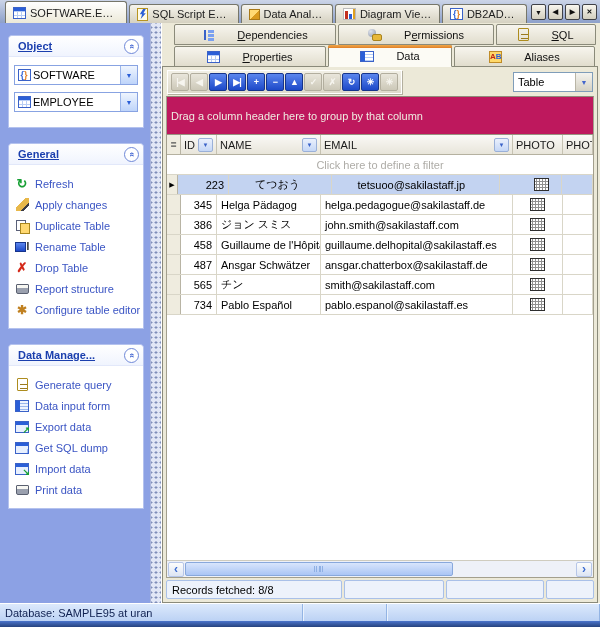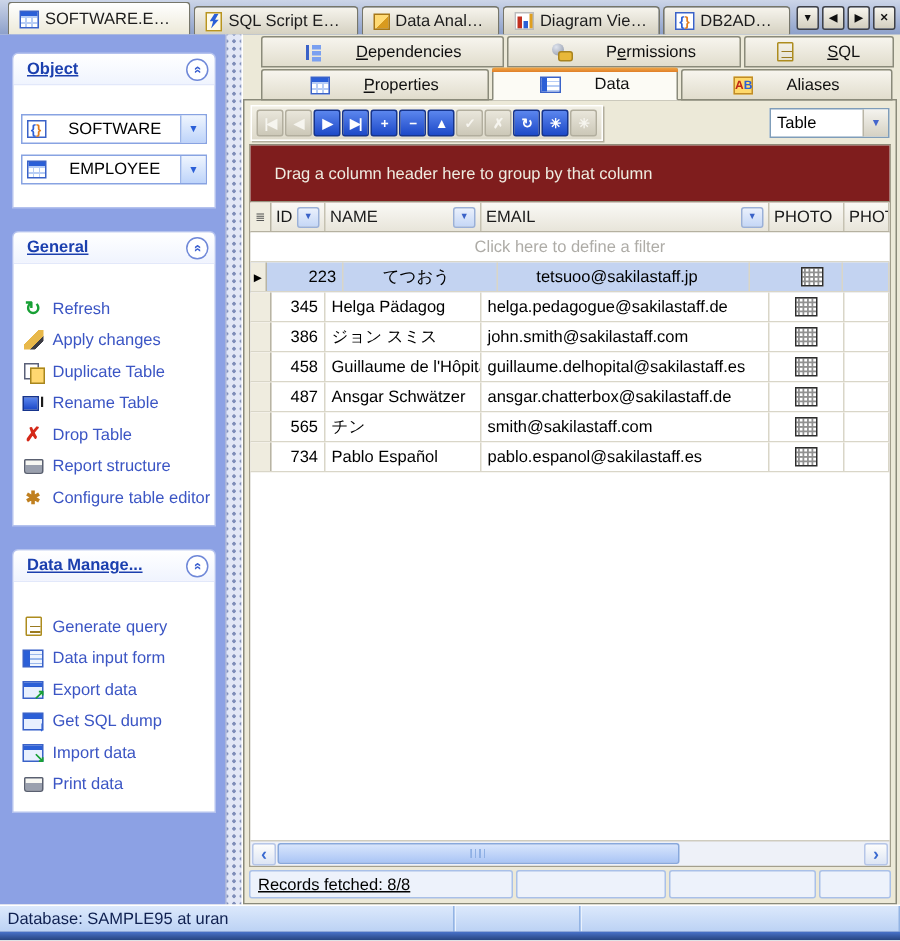--- a/index.html
+++ b/index.html
@@ -29,21 +29,21 @@
 
   .panel { width:136px; background:#fff; border:1px solid #b4c2ee; border-radius:4px 4px 0 0; margin-bottom:15px; }
   .panel-header { height:21px; display:flex; align-items:center; justify-content:space-between;
                   padding:0 4px 0 9px; background:linear-gradient(#ffffff,#f0f4fe);
                   border-bottom:1px solid #e2e8fa; border-radius:4px 4px 0 0; }
   .panel-title { color:#1b3fae; font-weight:bold;text-decoration:underline; }
   .chevron-btn { width:15px; height:15px; border:1px solid #6f88d8; border-radius:50%;
                  color:#3a5fd0; display:flex; align-items:center; justify-content:center;
                  font-size:9px; font-weight:bold; background:#fff; }
   .chevron-btn span { transform:rotate(90deg); display:block; line-height:1; }
-  .panel-body { padding:19px 5px 8px 5px;text-align:center; }
+  .panel-body { padding:8px 5px 8px 5px; }
   .obj-dd { display:flex; align-items:center; height:20px; border:1px solid #88a3e2; background:#fff; margin-bottom:7px; }
   .dd-icon-wrap { width:18px; display:flex; justify-content:center; }
   .dd-value { flex:1; overflow:hidden; white-space:nowrap; }
   .dd-btn { width:17px; height:18px; flex:none; background:linear-gradient(#eff5fe,#bed4fa);
             border-left:1px solid #9cb6ea; display:flex; align-items:center; justify-content:center;
             color:#2b5fd7; font-size:7px; font-weight:bold; }
   .side-item { display:flex; align-items:center; gap:5px; height:21px; color:#3b55c4; cursor:default; white-space:nowrap; }
   .si-icon { width:16px; height:15px; flex:none; display:flex; align-items:center; justify-content:center; position:relative; }
 
   
@@ -129,22 +129,22 @@
   .view-select { margin-left:auto; width:80px; height:20px; border:1px solid #7f9db9; background:#fff;
                  display:flex; align-items:center; }
   .vs-value { flex:1; padding-left:4px; }
   .vs-btn { width:17px; height:18px; margin-right:0; background:linear-gradient(#f4f3ee,#d5d1c3);
             border-left:1px solid #b9b5a6; color:#4466cc; font-size:7px; font-weight:bold;
             display:flex; align-items:center; justify-content:center; }
 
   
   .grid-box { flex:1; min-height:0; border:1px solid #a39f8d; border-top-color:#8f8b79; background:#fff;
               display:flex; flex-direction:column; }
-  .group-panel { height:38px; flex:none; background:#7f1d1d; color:#efece1; display:flex; align-items:center;
-                 padding-left:16px; border-bottom:1px solid #98937f; }
+  .group-panel { height:38px; flex:none; background:#be185d; color:#efece1; display:flex; align-items:center;
+                 padding-left:4px; border-bottom:1px solid #98937f; }
   .hdr-row { height:20px; flex:none; display:flex; background:linear-gradient(#faf9f6,#e8e5da);
              border-bottom:1px solid #b5b1a0; }
   .hcell { display:flex; align-items:center; padding:0 3px; border-right:1px solid #c6c2b2; color:#1a1a1a; overflow:hidden; }
   .hfilter-btn { margin-left:auto; width:15px; height:14px; flex:none;
                  background:linear-gradient(#eaf0fc,#c5d7f6); border:1px solid #9ab0d8; border-radius:2px;
                  color:#3a62c8; font-size:6px; font-weight:bold;
                  display:flex; align-items:center; justify-content:center; }
   .c-ind{width:14px;} .c-id{width:36px;} .c-name{width:104px;} .c-email{width:192px;} .c-photo{width:50px;} .c-dept{flex:1;}
   .corner-cell { justify-content:center; padding:0; font-size:8px; color:#555; background:#efecdf; border-right:1px solid #b8b4a4; }
   .filter-row { height:20px; flex:none; display:flex; align-items:center; justify-content:center;
@@ -165,21 +165,21 @@
              display:flex; align-items:center; padding:0 1px; }
   .hs-arrow { width:16px; height:15px; flex:none; display:flex; align-items:center; justify-content:center;
               color:#3a6ad0; font-weight:bold; font-size:12px; line-height:1;
               background:linear-gradient(#fdfdfc,#dde5f4); border:1px solid #b6c6e8; border-radius:2px; }
   .hs-thumb { width:268px; height:14px; margin-left:1px; position:relative;
               background:linear-gradient(#d8e5fc,#aac5f5); border:1px solid #88a8dc; border-radius:2px; }
   .hs-thumb::after { content:""; position:absolute; left:50%; top:3px; bottom:3px; width:11px; transform:translateX(-50%);
               background:repeating-linear-gradient(90deg,#8fb0e4 0 1px,rgba(0,0,0,0) 1px 3px); }
   .hs-track { flex:1; }
 
-  .status-row { height:21px; flex:none; display:flex; gap:2px; padding-top:2px;text-decoration:underline; }
+  .status-row { height:21px; flex:none; display:flex; gap:2px; padding-top:2px; }
   .spanel { border:1px solid #a9c0e8; background:#edf2fb; border-radius:2px; display:flex; align-items:center;
             padding-left:5px; overflow:hidden; white-space:nowrap; }
   .sp-0{width:176px;} .sp-1{width:100px;} .sp-2{width:98px;} .sp-3{flex:1;}
 
   
   .app-status { height:18px; flex:none; background:linear-gradient(#dce9fc,#bcd2f4); border-top:1px solid #ffffff;
                 display:flex; align-items:center; color:#0f2050; }
   .seg { height:100%; display:flex; align-items:center; border-right:1px solid #93b4e4; box-shadow:1px 0 0 #eaf2fd; }
   .seg-0{width:303px; padding-left:5px;} .seg-1{width:84px;} .seg-2{flex:1;}
   .bottom-strip { height:6px; flex:none; background:linear-gradient(#4a74cc,#26437e); }

